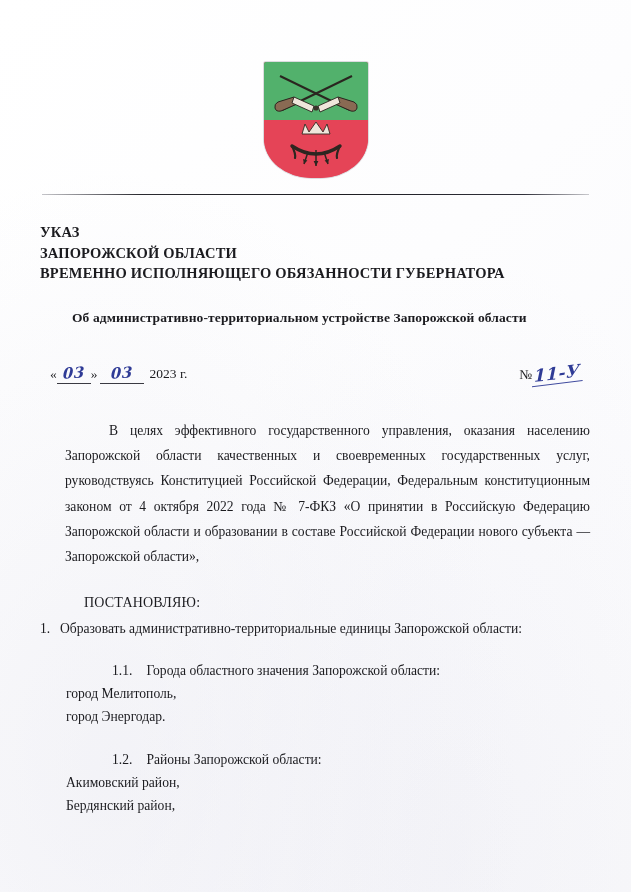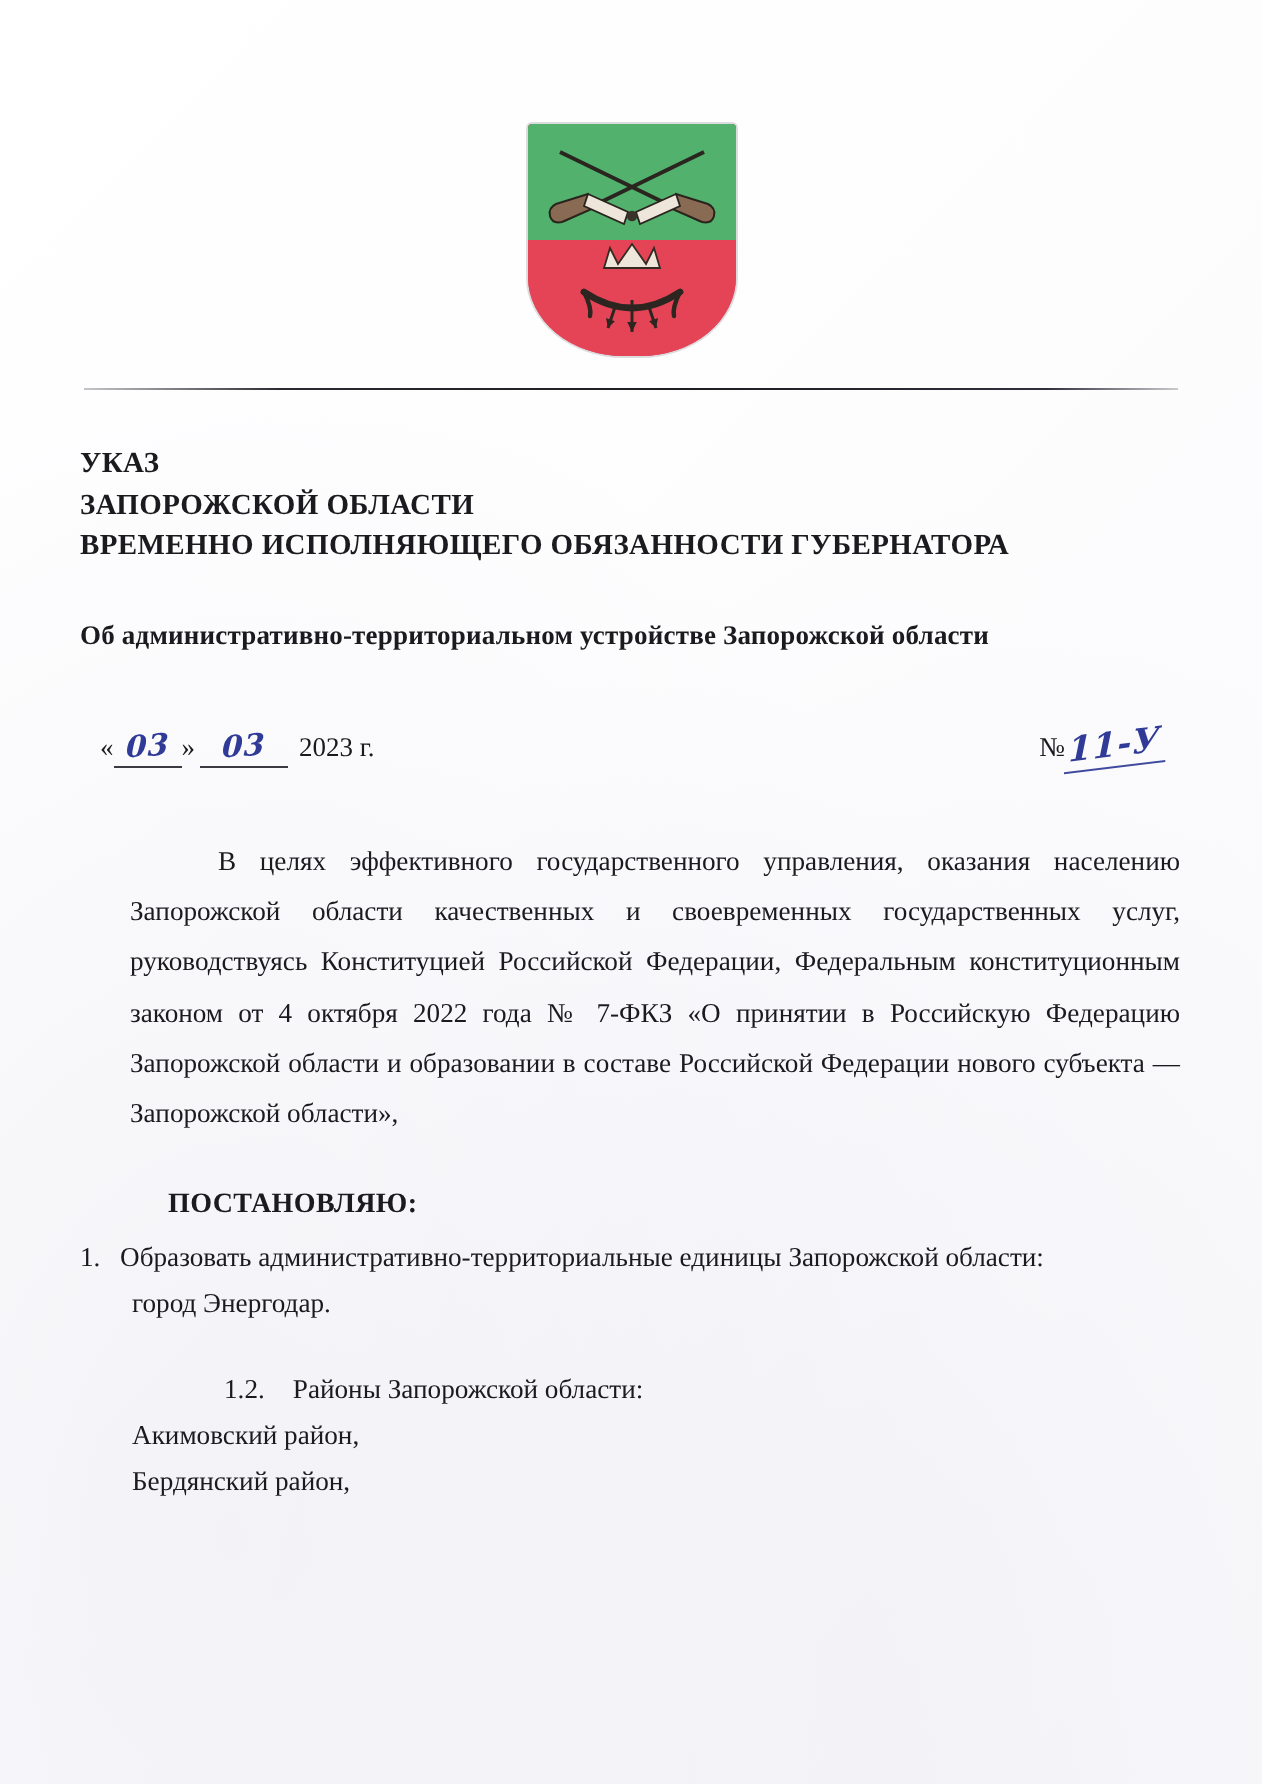--- a/index.html
+++ b/index.html
@@ -91,20 +91,21 @@
     line-height: 1.42;
     letter-spacing: .2px;
     margin-top: 27px;
   }
   .subject-line {
     font-weight: bold;
     font-size: 13.5px;
     margin-top: 26px;
     text-align: left;
     letter-spacing: .1px;
+    margin-left: 32px;
   }
 
   
   .meta-row {
     display: flex;
     align-items: flex-end;
     justify-content: space-between;
     margin-top: 37px;
     padding: 0 8px 0 10px;
     font-size: 13.5px;
@@ -143,21 +144,21 @@
     text-align: justify;
     text-justify: inter-word;
     font-size: 13.6px;
     line-height: 1.86;
     margin-top: 34px;
     text-indent: 44px;
     padding-right: 1px;
     margin-left: 25px;
   }
   .resolve {
-    font-weight: bold;
+    font-weight: normal;
     font-size: 14px;
     margin-top: 26px;
     padding-left: 44px;
     letter-spacing: .2px;
   }
   .clause {
     display: flex;
     font-size: 13.6px;
     line-height: 1.62;
     margin-top: 7px;
@@ -255,21 +256,25 @@
 
     <p class="body-par">В целях эффективного государственного управления, оказания населению Запорожской области качественных и своевременных государственных услуг, руководствуясь Конституцией Российской Федерации, Федеральным конституционным законом от 4 октября 2022 года № 7-ФКЗ «О принятии в Российскую Федерацию Запорожской области и образовании в составе Российской Федерации нового субъекта — Запорожской области»,</p>
 
     <div class="resolve">ПОСТАНОВЛЯЮ:</div>
 
     <div class="clause">
       <span class="clause-num">1.</span>
       <span class="clause-text">Образовать административно-территориальные единицы Запорожской области:</span>
     </div>
 
+    <div class="sub-head">
+      <span class="sub-no">1.1.</span><span>Города областного значения Запорожской области:</span>
+    </div>
     <div class="item-list">
+      <div class="li">город Мелитополь,</div>
       <div class="li">город Энергодар.</div>
     </div>
 
     <div class="sub-head">
       <span class="sub-no">1.2.</span><span>Районы Запорожской области:</span>
     </div>
     <div class="item-list">
       <div class="li">Акимовский район,</div>
       <div class="li">Бердянский район,</div>
     </div>

